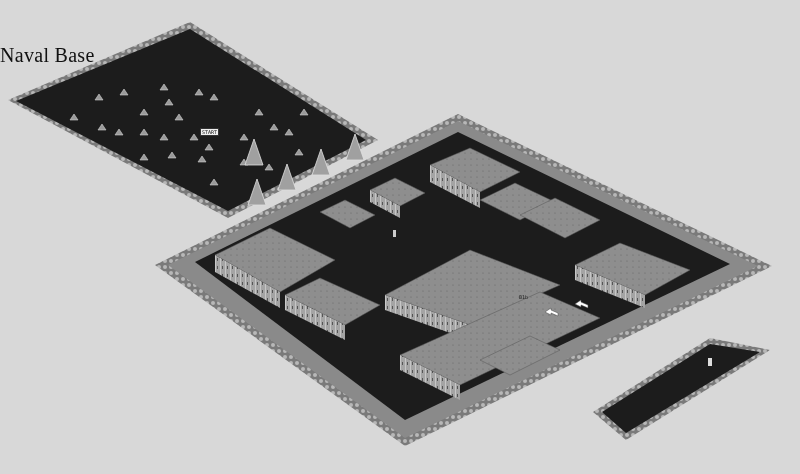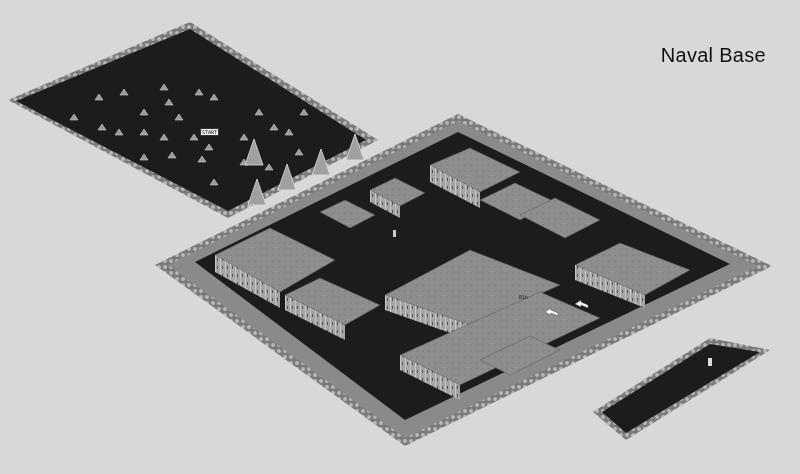--- a/index.html
+++ b/index.html
@@ -4,22 +4,22 @@
 <style>
   html, body { margin: 0; padding: 0; }
   body {
     width: 800px; height: 474px; overflow: hidden;
     background: #d8d8d8;
     font-family: "DejaVu Sans", sans-serif;
     position: relative;
   }
   .title {
     position: absolute; left: 0; top: 44px; width: 766px;
-    text-align: right; font-size: 20px; color: #111;
-    font-family: Liberation Sans, sans-serif; letter-spacing: 0.3px;
+    text-align: left; font-size: 20px; color: #111;
+    font-family: Liberation Serif, serif; letter-spacing: 0.3px;
   }
   svg.map { position: absolute; left: 0; top: 0; }
   .tag {
     position: absolute; font-size: 5px; background: #eee; color: #111;
     border: 1px solid #333; padding: 0 1px; line-height: 6px;
     font-family: "DejaVu Sans Mono", monospace;
   }
   .floorlabel {
     position: absolute; font-size: 5px; color: #222;
     font-family: "DejaVu Sans Mono", monospace;

